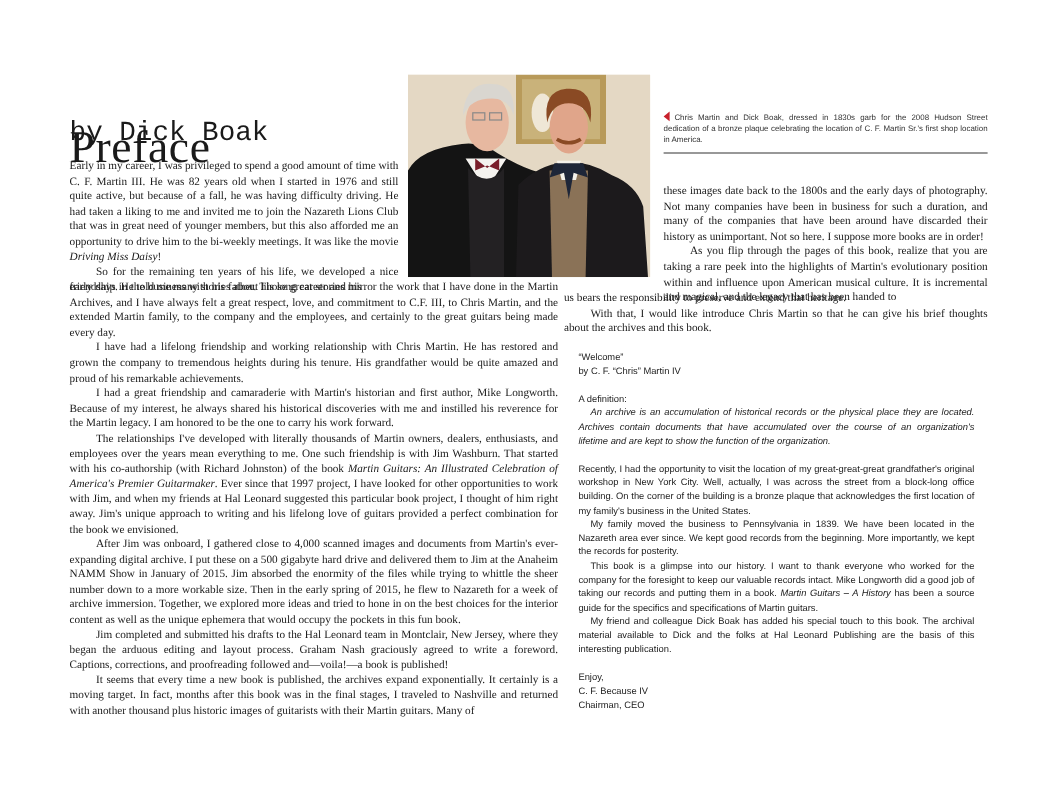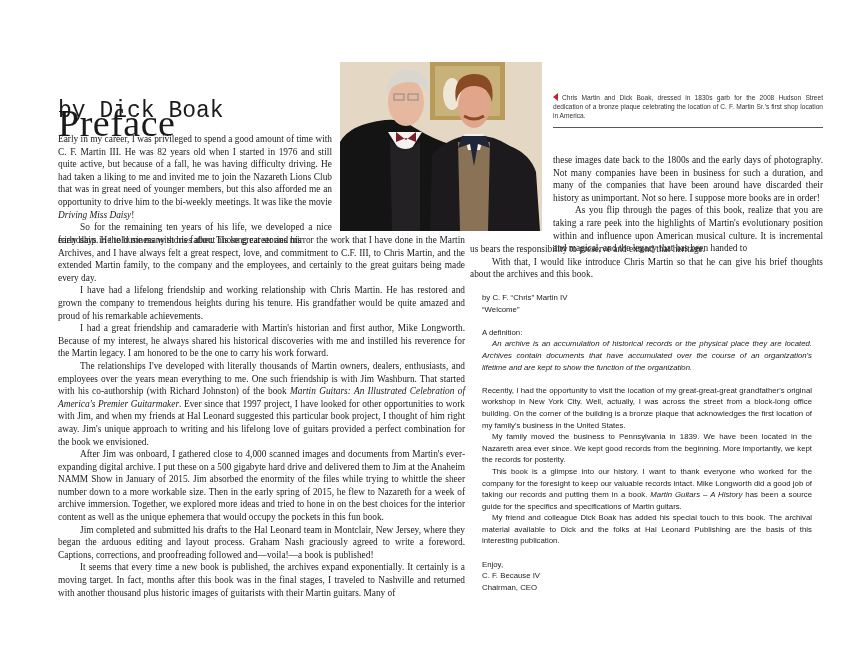--- a/index.html
+++ b/index.html
@@ -78,22 +78,22 @@
   <p>early days in the business with his father. Those great stories mirror the work that I have done in the Martin Archives, and I have always felt a great respect, love, and commitment to C.F. III, to Chris Martin, and the extended Martin family, to the company and the employees, and certainly to the great guitars being made every day.</p>
   <p class="ind">I have had a lifelong friendship and working relationship with Chris Martin. He has restored and grown the company to tremendous heights during his tenure. His grandfather would be quite amazed and proud of his remarkable achievements.</p>
   <p class="ind">I had a great friendship and camaraderie with Martin's historian and first author, Mike Longworth. Because of my interest, he always shared his historical discoveries with me and instilled his reverence for the Martin legacy. I am honored to be the one to carry his work forward.</p>
   <p class="ind"><span>The relationships I've developed with literally thousands of Martin owners, dealers, enthusiasts, and employees over the years mean everything to me. One such friendship is with Jim Washburn. That started with his co-authorship (with Richard Johnston) of the book </span><em>Martin Guitars: An Illustrated Celebration of America's Premier Guitarmaker</em><span>. Ever since that 1997 project, I have looked for other opportunities to work with Jim, and when my friends at Hal Leonard suggested this particular book project, I thought of him right away. Jim's unique approach to writing and his lifelong love of guitars provided a perfect combination for the book we envisioned.</span></p>
   <p class="ind">After Jim was onboard, I gathered close to 4,000 scanned images and documents from Martin's ever-expanding digital archive. I put these on a 500 gigabyte hard drive and delivered them to Jim at the Anaheim NAMM Show in January of 2015. Jim absorbed the enormity of the files while trying to whittle the sheer number down to a more workable size. Then in the early spring of 2015, he flew to Nazareth for a week of archive immersion. Together, we explored more ideas and tried to hone in on the best choices for the interior content as well as the unique ephemera that would occupy the pockets in this fun book.</p>
   <p class="ind">Jim completed and submitted his drafts to the Hal Leonard team in Montclair, New Jersey, where they began the arduous editing and layout process. Graham Nash graciously agreed to write a foreword. Captions, corrections, and proofreading followed and—voila!—a book is published!</p>
   <p class="ind">It seems that every time a new book is published, the archives expand exponentially. It certainly is a moving target. In fact, months after this book was in the final stages, I traveled to Nashville and returned with another thousand plus historic images of guitarists with their Martin guitars. Many of</p>
 </div>
 
 <div id="welcome" class="sans">
+  <p>“Welcome”</p>
   <p>by C. F. “Chris” Martin IV</p>
-  <p>“Welcome”</p>
   <div class="gap"></div>
   <p>A definition:</p>
   <p class="just ind2"><em>An archive is an accumulation of historical records or the physical place they are located. Archives contain documents that have accumulated over the course of an organization's lifetime and are kept to show the function of the organization.</em></p>
   <div class="gap"></div>
   <p class="just">Recently, I had the opportunity to visit the location of my great-great-great grandfather's original workshop in New York City. Well, actually, I was across the street from a block-long office building. On the corner of the building is a bronze plaque that acknowledges the first location of my family's business in the United States.</p>
   <p class="just ind2">My family moved the business to Pennsylvania in 1839. We have been located in the Nazareth area ever since. We kept good records from the beginning. More importantly, we kept the records for posterity.</p>
   <p class="just ind2"><span>This book is a glimpse into our history. I want to thank everyone who worked for the company for the foresight to keep our valuable records intact. Mike Longworth did a good job of taking our records and putting them in a book. </span><em>Martin Guitars – A History</em><span> has been a source guide for the specifics and specifications of Martin guitars.</span></p>
   <p class="just ind2">My friend and colleague Dick Boak has added his special touch to this book. The archival material available to Dick and the folks at Hal Leonard Publishing are the basis of this interesting publication.</p>
   <div class="gap"></div>
   <p>Enjoy,</p>

